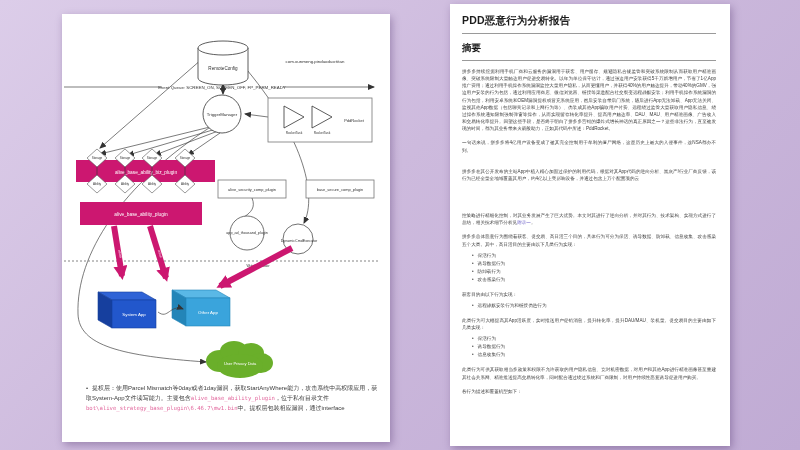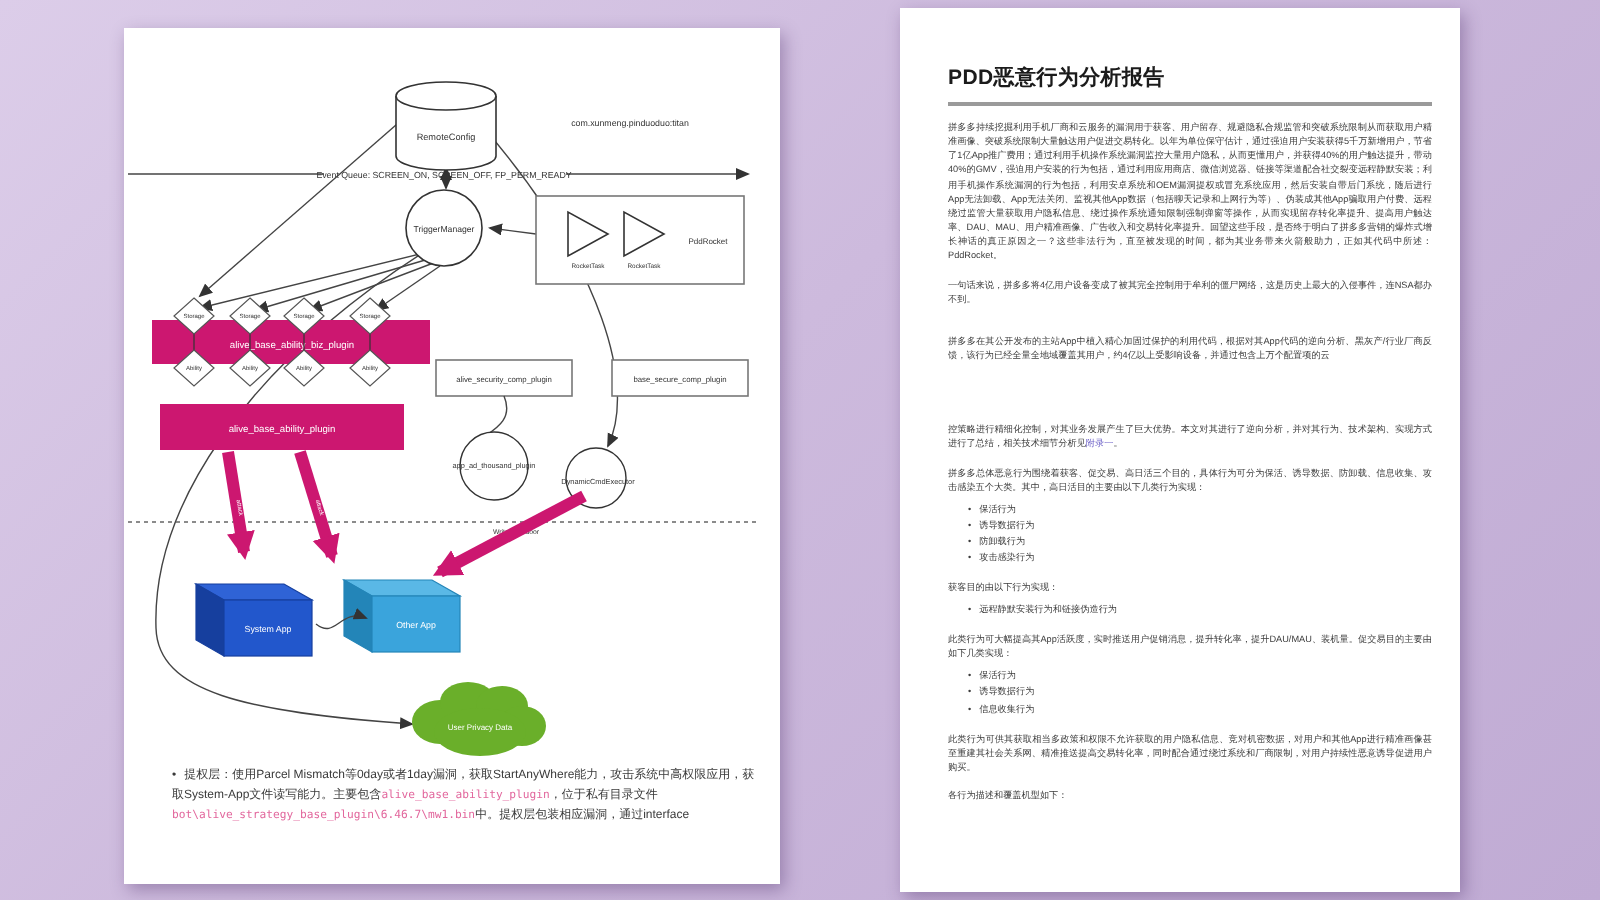--- a/index.html
+++ b/index.html
@@ -19,21 +19,21 @@
   
   #diagram{position:absolute;left:0;top:0;}
   .note{
     position:absolute;left:24px;right:10px;top:370px;
     font-size:6px;line-height:1.65;color:#3a3a3a;
   }
   .note .bullet{margin-right:4px;color:#3a3a3a;}
   .code{font-family:"DejaVu Sans Mono",monospace;color:#e2679d;font-size:5.6px;}
 
   
-  .doc{padding:10px 14px 0 24px;color:#2c2c2c;margin-top:18px;}
+  .doc{padding:10px 14px 0 12px;color:#2c2c2c;}
   .doc h1{
     font-size:10.5px;font-weight:bold;margin:0 0 5px 0;color:#1b1b1b;
     letter-spacing:.2px;
   }
   .doc h2{font-size:9.5px;font-weight:bold;margin:8px 0 5px 0;color:#1b1b1b;}
   .doc hr{border:none;border-top:1px solid #9a9a9a;margin:0;}
   .doc p{
     font-size:4.6px;line-height:1.56;margin:7px 0 0 0;text-align:justify;
     color:#3c3c3c;
   }
@@ -180,20 +180,21 @@
 
   <div class="note">
     <span class="bullet">•</span><span>提权层：使用Parcel Mismatch等0day或者1day漏洞，获取StartAnyWhere能力，攻击系统中高权限应用，获取System-App文件读写能力。主要包含</span><span class="code">alive_base_ability_plugin</span><span>，位于私有目录文件</span><span class="code">bot\alive_strategy_base_plugin\6.46.7\mw1.bin</span><span>中。提权层包装相应漏洞，通过interface</span>
   </div>
 </div>
 
 <div class="page" id="right-page">
   <div class="doc">
     <h1>PDD恶意行为分析报告</h1>
     <hr>
+    <h2>摘要</h2>
     <hr>
 
     <p>拼多多持续挖掘利用手机厂商和云服务的漏洞用于获客、用户留存、规避隐私合规监管和突破系统限制从而获取用户精准画像、突破系统限制大量触达用户促进交易转化。以年为单位保守估计，通过强迫用户安装获得5千万新增用户，节省了1亿App推广费用；通过利用手机操作系统漏洞监控大量用户隐私，从而更懂用户，并获得40%的用户触达提升，带动40%的GMV，强迫用户安装的行为包括，通过利用应用商店、微信浏览器、链接等渠道配合社交裂变远程静默安装；利用手机操作系统漏洞的行为包括，利用安卓系统和OEM漏洞提权或冒充系统应用，然后安装自带后门系统，随后进行App无法卸载、App无法关闭、监视其他App数据（包括聊天记录和上网行为等）、伪装成其他App骗取用户付费、远程绕过监管大量获取用户隐私信息、绕过操作系统通知限制强制弹窗等操作，从而实现留存转化率提升、提高用户触达率、DAU、MAU、用户精准画像、广告收入和交易转化率提升。回望这些手段，是否终于明白了拼多多营销的爆炸式增长神话的真正原因之一？这些非法行为，直至被发现的时间，都为其业务带来火箭般助力，正如其代码中所述：PddRocket。</p>
     <p>一句话来说，拼多多将4亿用户设备变成了被其完全控制用于牟利的僵尸网络，这是历史上最大的入侵事件，连NSA都办不到。</p>
     <p style="margin-top:14px">拼多多在其公开发布的主站App中植入精心加固过保护的利用代码，根据对其App代码的逆向分析、黑灰产/行业厂商反馈，该行为已经全量全地域覆盖其用户，约4亿以上受影响设备，并通过包含上万个配置项的云</p>
     <p class="gap-before"><span>控策略进行精细化控制，对其业务发展产生了巨大优势。本文对其进行了逆向分析，并对其行为、技术架构、实现方式进行了总结，相关技术细节分析见</span><span class="applink">附录一</span><span>。</span></p>
     <p>拼多多总体恶意行为围绕着获客、促交易、高日活三个目的，具体行为可分为保活、诱导数据、防卸载、信息收集、攻击感染五个大类。其中，高日活目的主要由以下几类行为实现：</p>
 
     <ul>
       <li>保活行为</li>

